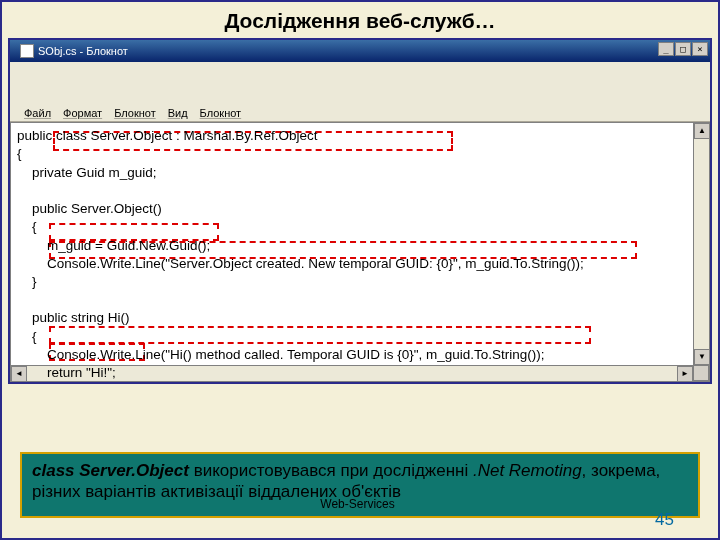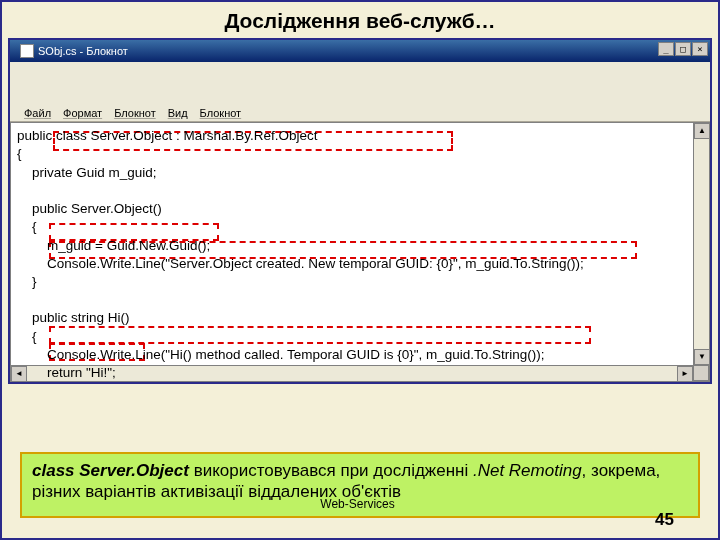--- a/index.html
+++ b/index.html
@@ -134,43 +134,42 @@
     right: 0; bottom: 0;
     width: 16px; height: 16px;
     background: #d4d0c8;
     border: 1px solid #808080;
   }
 
   .footnote {
     position: absolute;
     left: 18px; right: 18px; bottom: 20px;
     border: 2px solid #d4a000;
-    background: #bef264;
+    background: #0f766e;
     padding: 6px 10px 14px 10px;
     font-size: 17px;
     color: #000;
     line-height: 1.25;
   }
   .footnote .lead { font-weight: bold; font-style: italic; }
   .footnote .mid { font-style: italic; }
   .footer-svc {
     position: absolute;
     bottom: 4px;
     left: 0; right: 5px;
     text-align: center;
     font-size: 12px;
     color: #000;
   }
   .page-num {
     position: absolute;
     right: 44px;
     bottom: 8px;
     font-size: 17px;
-    color: #000000;
-    font-weight: bold;
+    color: #0369a1;
   }
 </style>
 </head>
 <body>
 
 <div class="heading">
   <div>Дослідження веб-служб…</div>
 </div>
 
 <div class="notepad">

